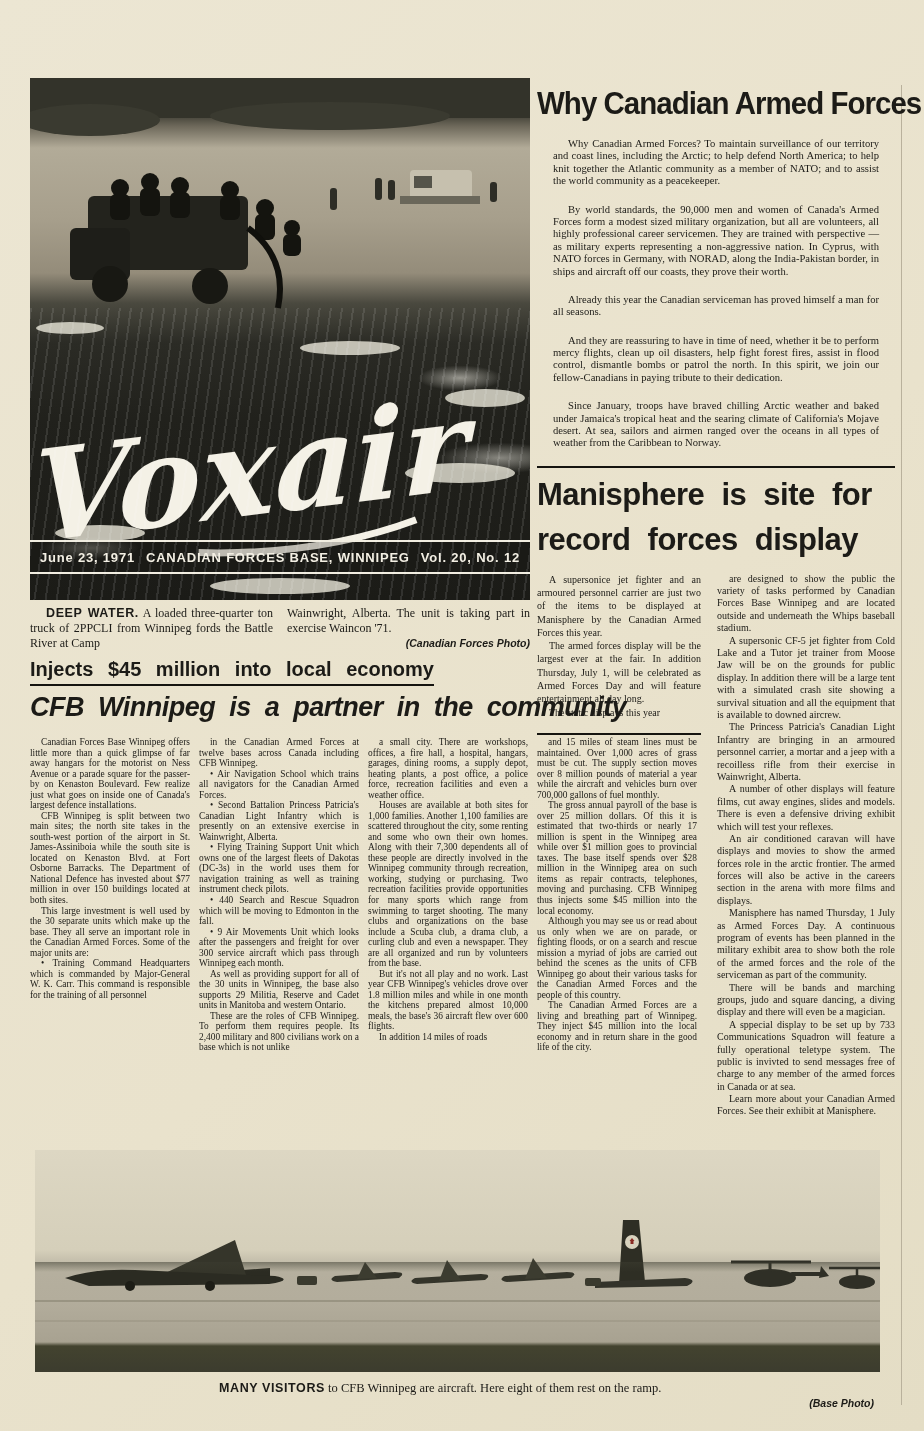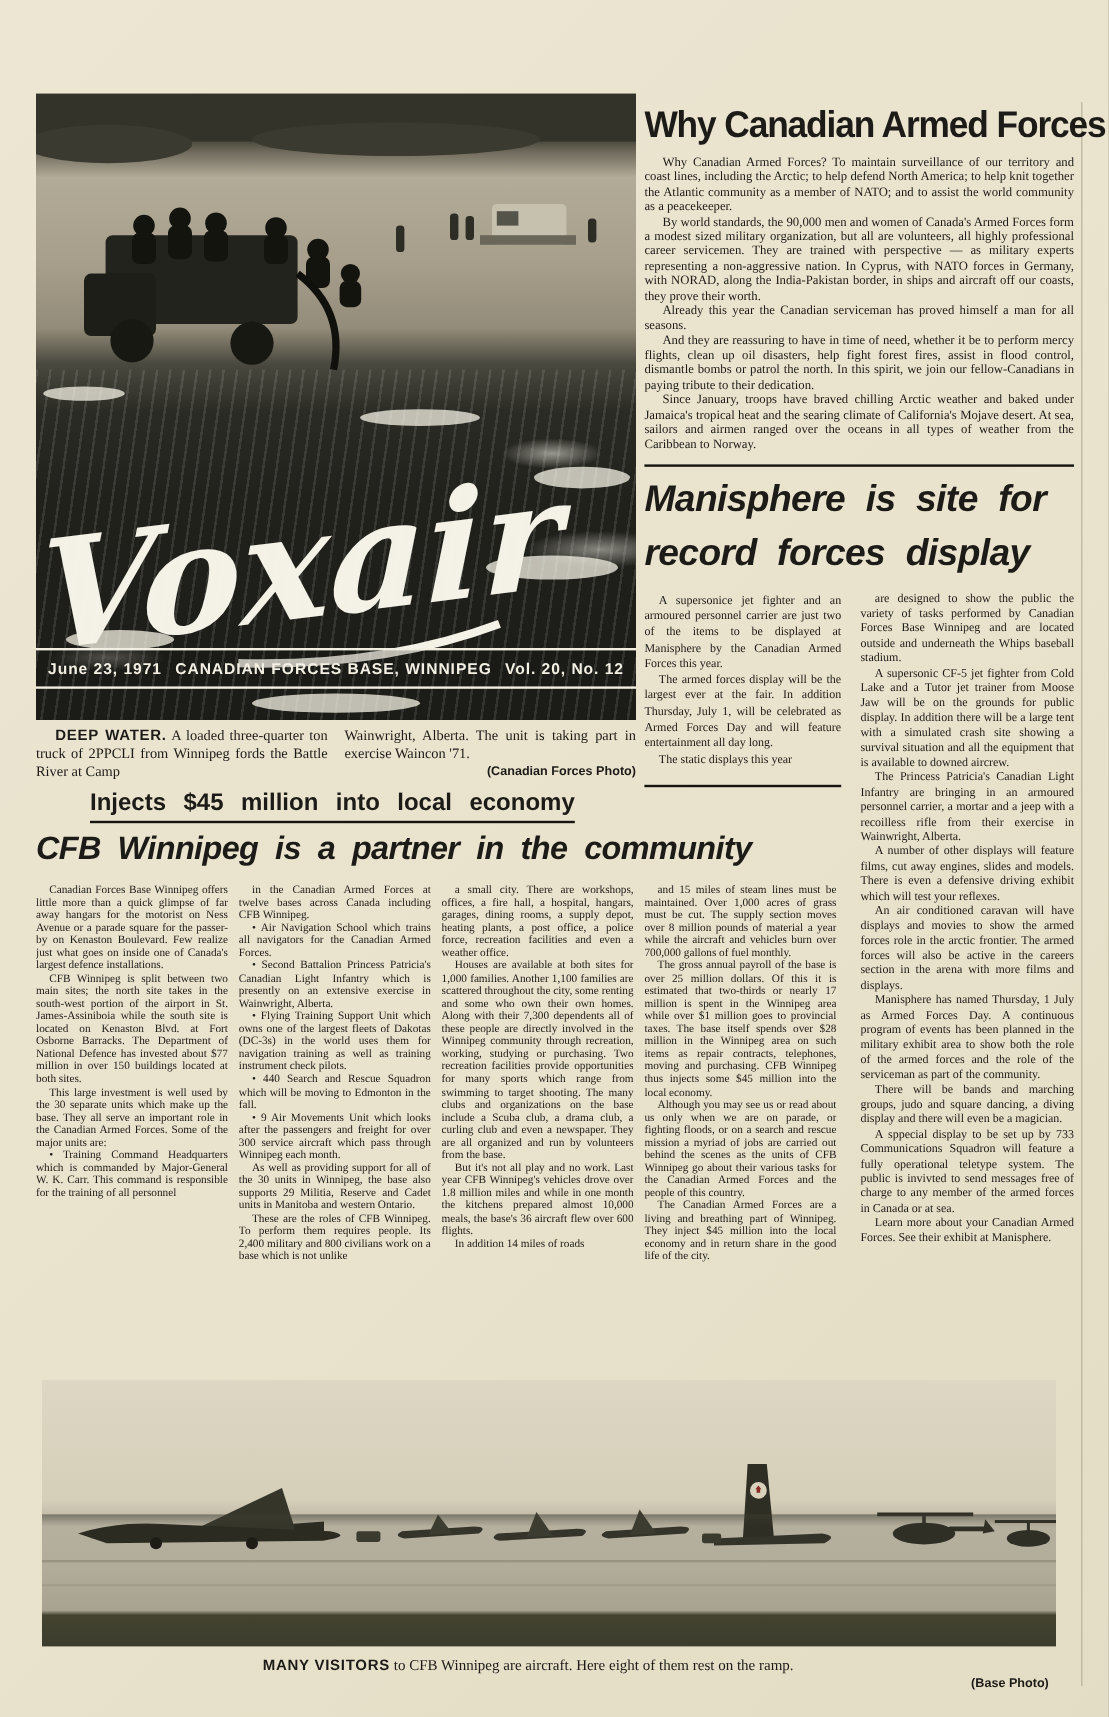--- a/index.html
+++ b/index.html
@@ -27,42 +27,42 @@
       display:flex;align-items:center;justify-content:space-between;
       padding:0 10px;box-sizing:border-box;
       font-family:"Liberation Sans",sans-serif;font-weight:bold;font-size:13px;
       letter-spacing:.8px;color:#f3efe3;background:rgba(20,20,16,.25);}
 
   
   .deep-cap{position:absolute;left:30px;top:606px;width:500px;display:flex;gap:14px;}
   .deep-cap .cap-col{flex:1;font-size:12px;line-height:1.22;text-align:justify;}
   .cap-lead{font-family:"Liberation Sans",sans-serif;font-weight:bold;font-size:12.5px;letter-spacing:.6px;padding-left:16px;}
   .cap-credit{display:block;text-align:right;font-family:"Liberation Sans",sans-serif;
-      font-weight:bold;font-size:10.5px;margin-top:2px;}
+      font-weight:bold;font-size:10.5px;margin-top:2px;font-style:italic;}
 
   
   .right-col{position:absolute;left:537px;top:86px;width:358px;}
   .why-head{font-family:"Liberation Sans",sans-serif;font-weight:bold;font-size:31px;
       letter-spacing:-1px;transform:scaleX(.95);transform-origin:left;white-space:nowrap;margin-bottom:8px;}
-  .why-body p{margin:0;font-size:10.6px;line-height:1.17;text-align:justify;text-indent:15px;}
+  .why-body p{margin:16px;font-size:10.6px;line-height:1.17;text-align:justify;text-indent:15px;}
   .rule{border:0;border-top:2.5px solid #15140f;margin:9px 0 5px 0;}
-  .mani-head{font-family:"Liberation Sans",sans-serif;font-weight:bold;font-style:italic;
+  .mani-head{font-family:"Liberation Sans",sans-serif;font-weight:bold;
       font-size:31px;line-height:1.45;word-spacing:9px;letter-spacing:-.5px;margin:2px 0 10px 0;}
   .mani-row{display:flex;gap:16px;align-items:flex-start;}
   .mani-a{width:164px;}
   .mani-b{width:178px;}
   .mani-a p,.mani-b p{margin:0;font-size:10px;text-align:justify;text-indent:12px;}
   .mani-a p{line-height:1.33;}
   .mani-b p{line-height:1.24;}
   .mani-a .rule{margin-top:14px;border-top:2px solid #15140f;}
 
   
   .cfb{position:absolute;left:30px;top:658px;width:668px;}
   .kicker{display:inline-block;font-family:"Liberation Sans",sans-serif;font-weight:bold;
-      font-size:20px;word-spacing:9px;border-bottom:2px solid #15140f;padding-bottom:3px;margin-bottom:6px;margin-left:45px;}
+      font-size:20px;word-spacing:9px;border-bottom:2px solid #15140f;padding-bottom:3px;margin-bottom:6px;}
   .cfb-head{font-family:"Liberation Sans",sans-serif;font-weight:bold;font-style:italic;
       font-size:27px;word-spacing:7px;letter-spacing:-.5px;margin-bottom:14px;}
   .cfb-cols{display:flex;gap:9px;align-items:flex-end;}
   .cfb-col{width:160px;height:414px;overflow:hidden;}
   .cfb-col p{margin:0;font-size:9.4px;line-height:1.12;text-align:justify;text-indent:11px;}
 
   
   .bot-photo{position:absolute;left:35px;top:1150px;width:845px;height:222px;overflow:hidden;
       background:linear-gradient(180deg,#ddd7c3 0px,#d5cfba 100px,#b5af9e 122px,
                  #b3ad9c 150px,#a8a291 192px,#43432f 196px,#3c3c2e 222px);}

